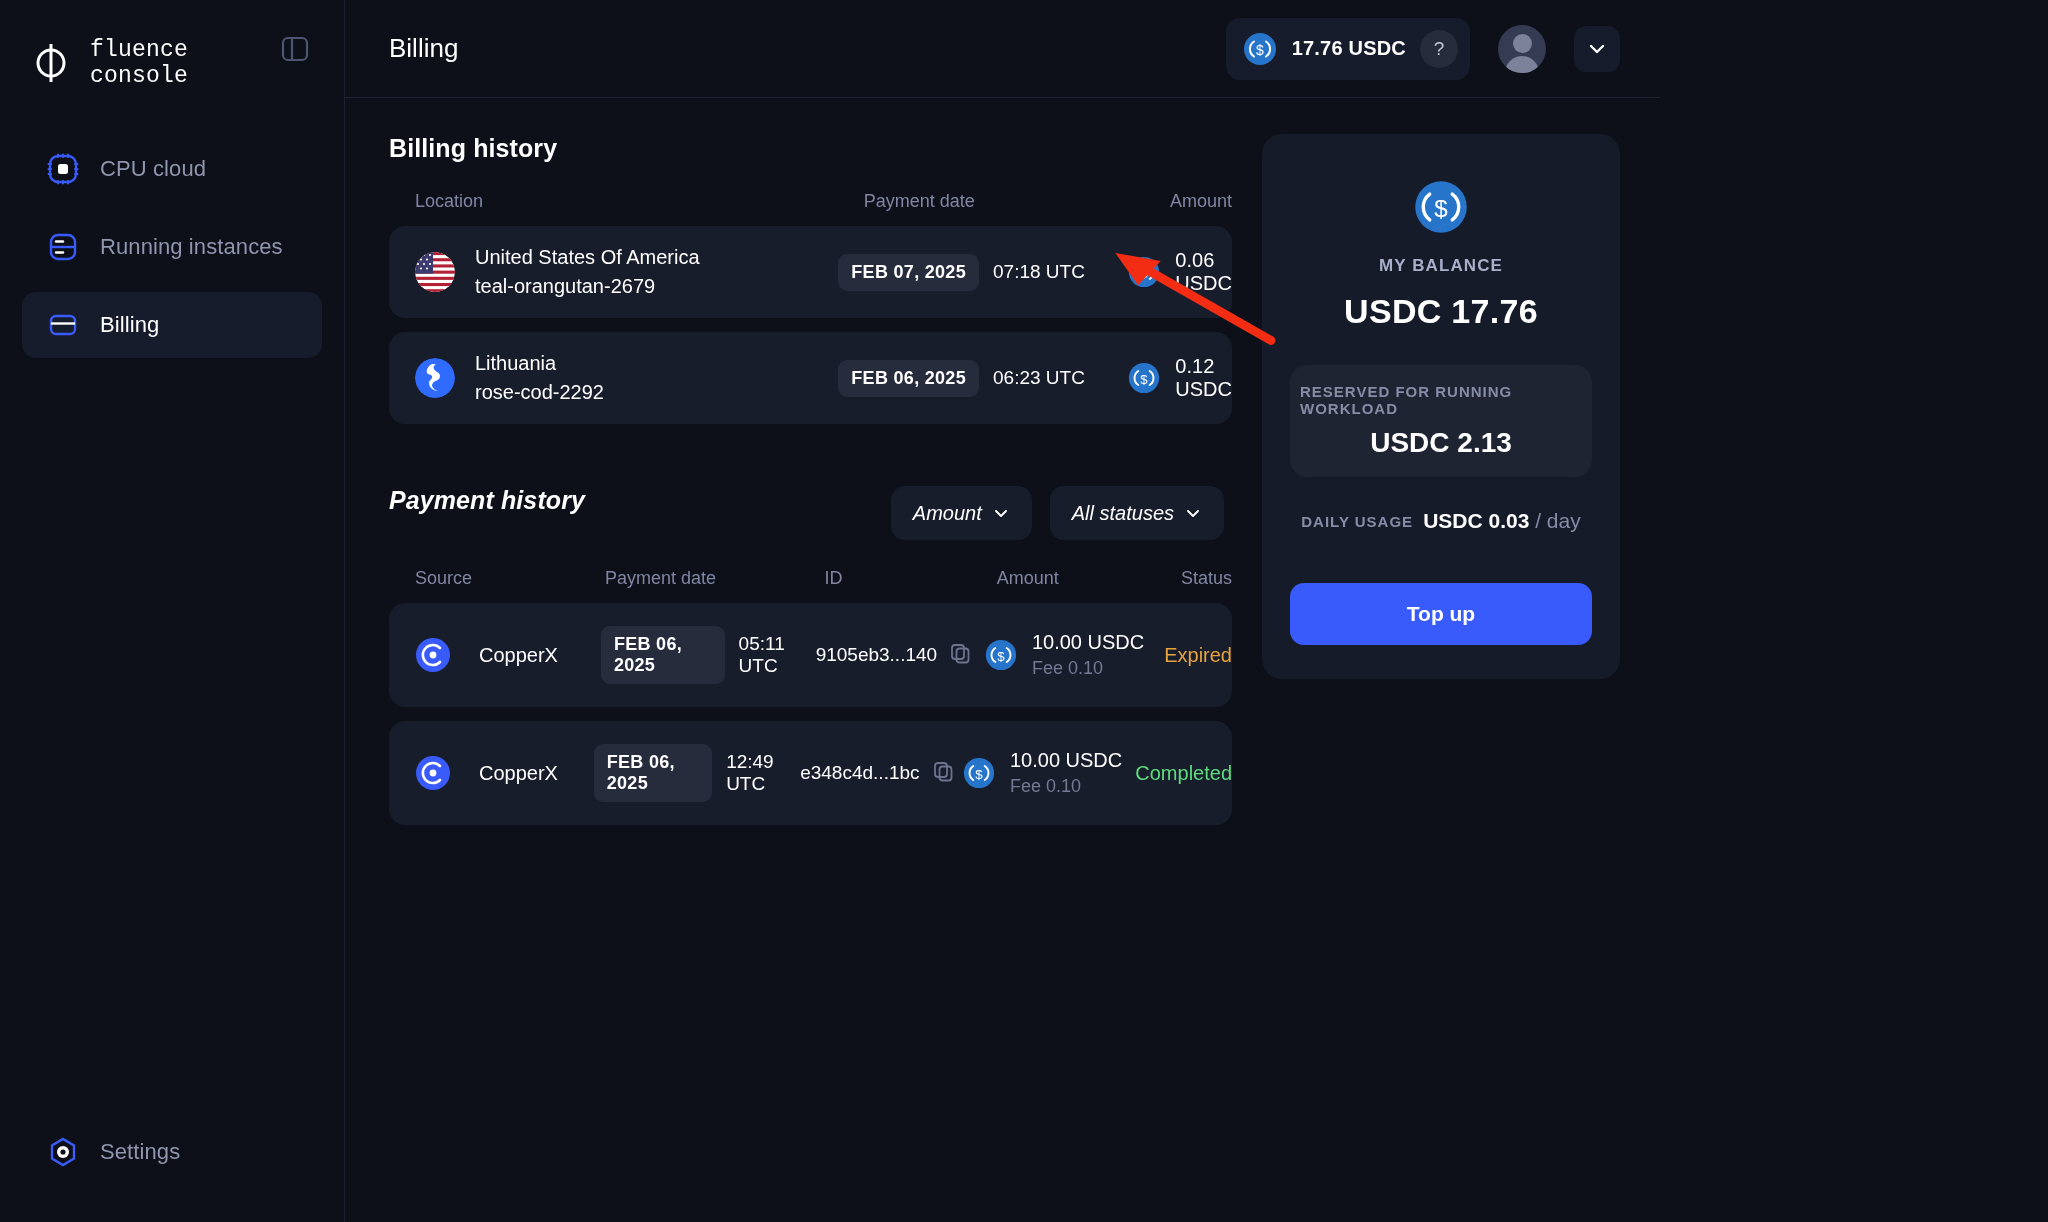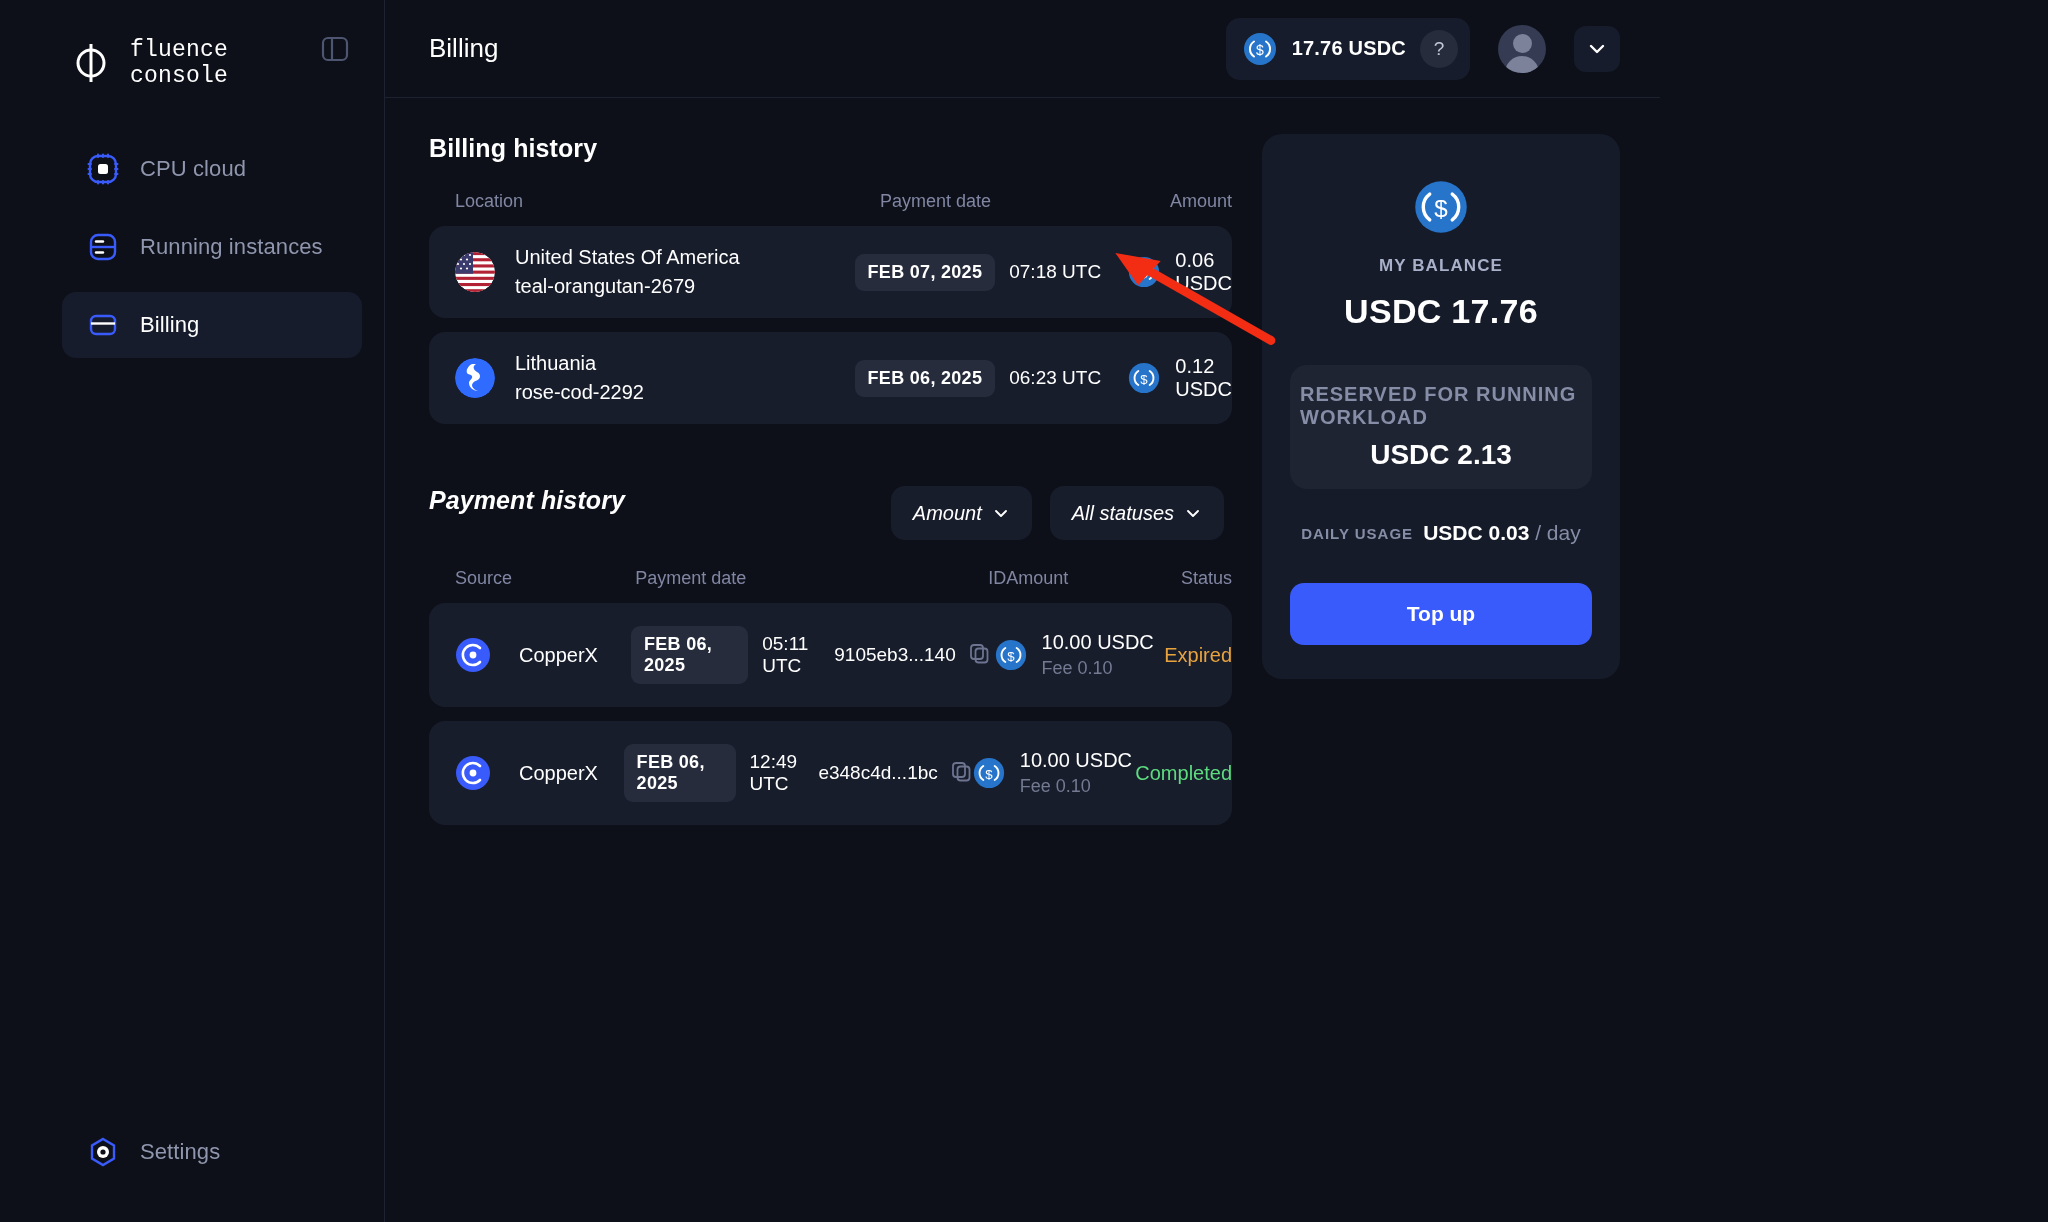--- a/index.html
+++ b/index.html
@@ -2,21 +2,21 @@
 <html><head>
 <meta charset="utf-8">
 <style>
   * { box-sizing: border-box; margin: 0; padding: 0; }
   html, body {
     width: 2048px; height: 1222px;
     background: #0d1019;
     font-family: "Liberation Sans", sans-serif;
     overflow: hidden;
   }
-  .app { display: flex; width: 1660px; height: 1222px; position: relative; padding-left: 40px; }
+  .app { display: flex; width: 1660px; height: 1222px; position: relative; }
 
   
   .sidebar {
     width: 345px; height: 1222px;
     background: #0d1019;
     border-right: 1px solid #1d2230;
     display: flex; flex-direction: column;
     flex-shrink: 0;
     position: relative;
   }
@@ -115,21 +115,21 @@
 
   
   .ph-section { margin-top: 62px; }
   .ph-titlerow { display: flex; align-items: flex-start; justify-content: space-between; padding-right: 8px; font-style: italic; }
   .filters { display: flex; gap: 18px; }
   .filter-btn {
     background: #181d2c; border-radius: 14px; height: 54px;
     display: flex; align-items: center; gap: 10px; padding: 0 22px;
     color: #ffffff; font-size: 20px; cursor: pointer;
   }
-  .ph-src { width: 232px; } .ph-date { width: 268px; } .ph-id { width: 210px; text-align: right; }
+  .ph-src { width: 232px; } .ph-date { width: 268px; } .ph-id { width: 210px; }
   .ph-amt { width: 225px; } .ph-status { flex: 1; }
   .ph-row { height: 104px; }
   .src-icon { width: 36px; height: 36px; flex-shrink: 0; }
   .src-name { color: #ffffff; font-size: 20px; margin-left: 28px; }
   .id-text { color: #ffffff; font-size: 19px; }
   .copy-icon { margin-left: 12px; cursor: pointer; }
   .amt-stack { display: flex; flex-direction: column; gap: 4px; margin-left: 14px; }
   .amt-main { color: #ffffff; font-size: 20px; }
   .amt-fee { color: #737a91; font-size: 18px; }
   .status-expired { color: #e8a33d; font-size: 20px; }
@@ -141,21 +141,21 @@
     border-radius: 20px; padding: 34px 28px 34px 28px;
     height: 545px; display: flex; flex-direction: column; align-items: center;
   }
   .bc-coin { width: 58px; height: 58px; margin-top: 10px; }
   .bc-label { color: #a9b0c9; font-size: 17px; letter-spacing: 1.1px; font-weight: 700; margin-top: 20px; }
   .bc-amount { color: #ffffff; font-size: 34px; font-weight: 700; margin-top: 16px; letter-spacing: .3px; }
   .bc-reserved {
     margin-top: 34px; width: 100%; background: #1f2432; border-radius: 17px;
     padding: 18px 10px; display: flex; flex-direction: column; align-items: center; gap: 10px;
   }
-  .bc-reserved-label { color: #868da6; font-size: 20px; letter-spacing: 1px; font-weight: 700; }
+  .bc-reserved-label { color: #868da6; font-size: 15px; letter-spacing: 1px; font-weight: 700; }
   .bc-reserved-value { color: #ffffff; font-size: 28px; font-weight: 700; }
   .bc-daily { margin-top: 32px; display: flex; flex-direction: row; align-items: center; gap: 10px; }
   .bc-daily-label { color: #868da6; font-size: 15px; letter-spacing: 1px; font-weight: 700; }
   .bc-daily-value { color: #ffffff; font-size: 21px; font-weight: 700; }
   .bc-daily-value .per { color: #868da6; font-weight: 400; }
   .topup-btn {
     margin-top: auto; width: 100%; height: 62px; border-radius: 14px;
     background: #3a5bfb; color: #ffffff; font-size: 21px; font-weight: 700;
     display: flex; align-items: center; justify-content: center;
     border: none; cursor: pointer; font-family: "Liberation Sans", sans-serif;

